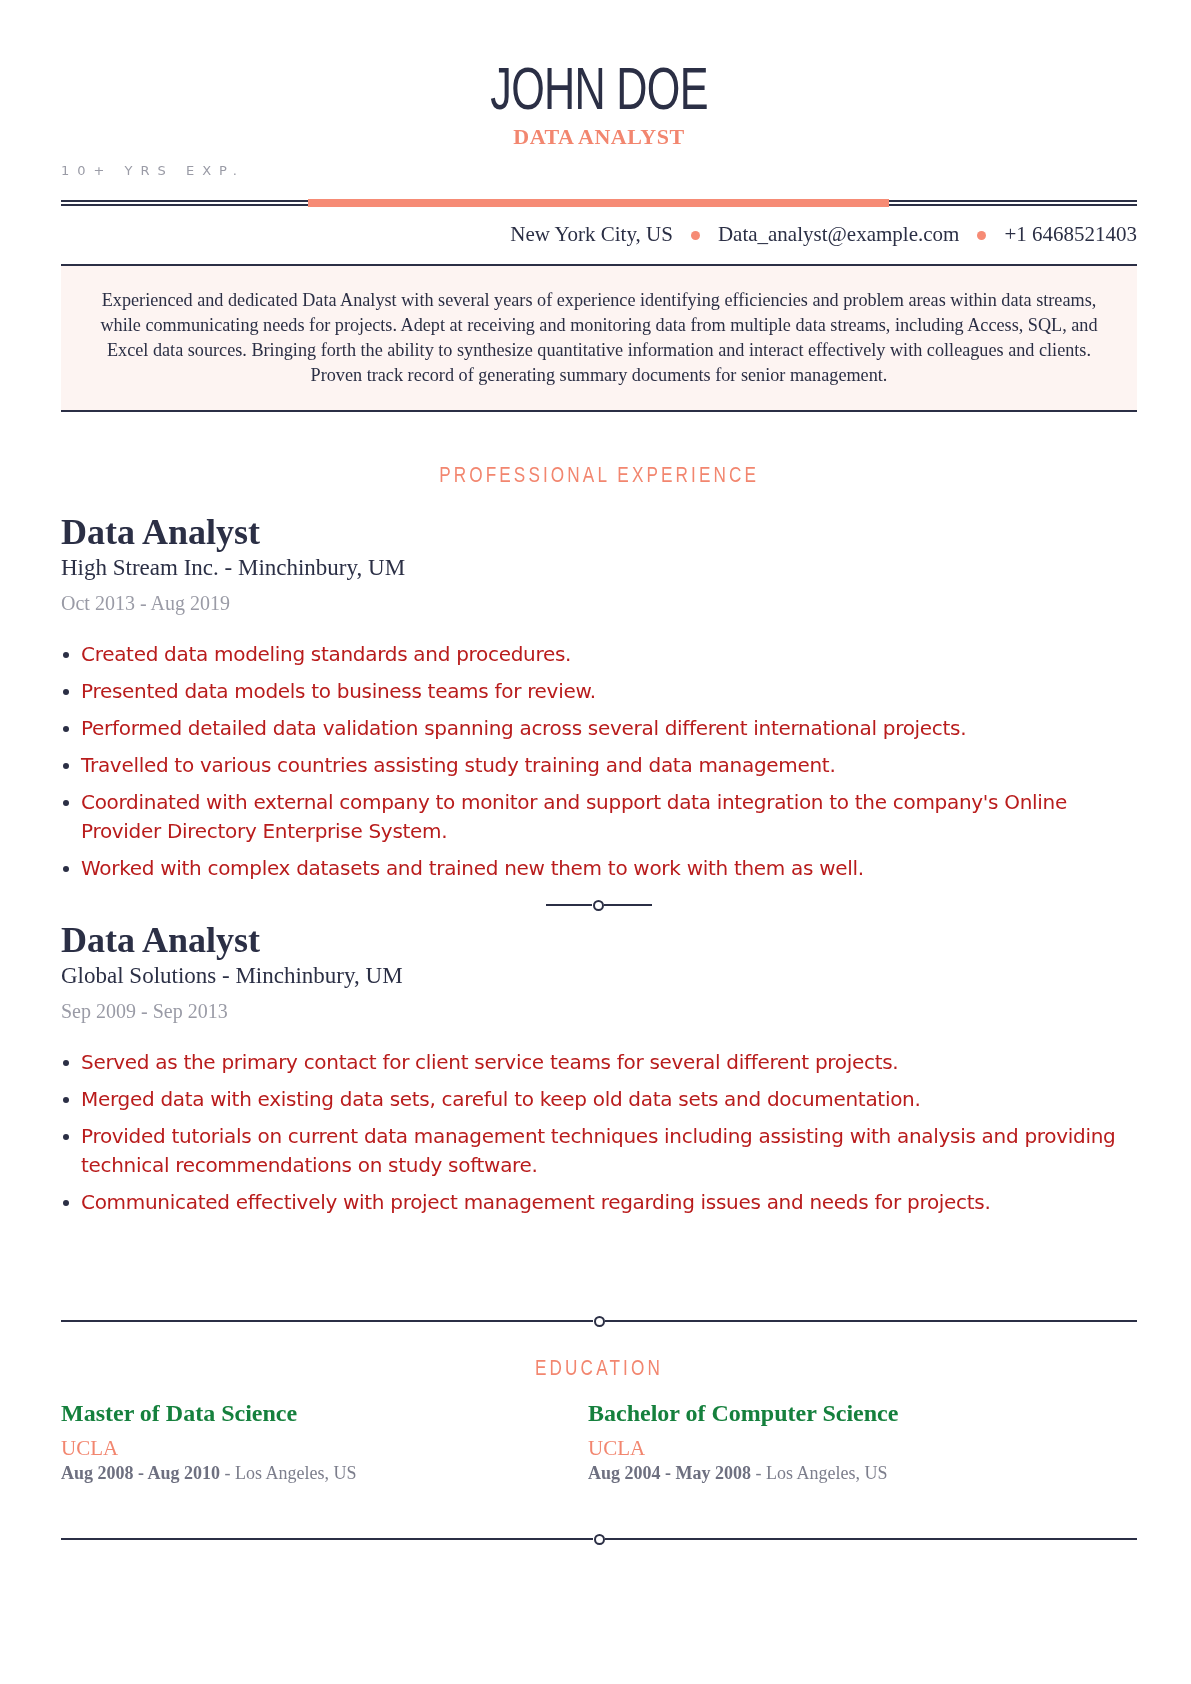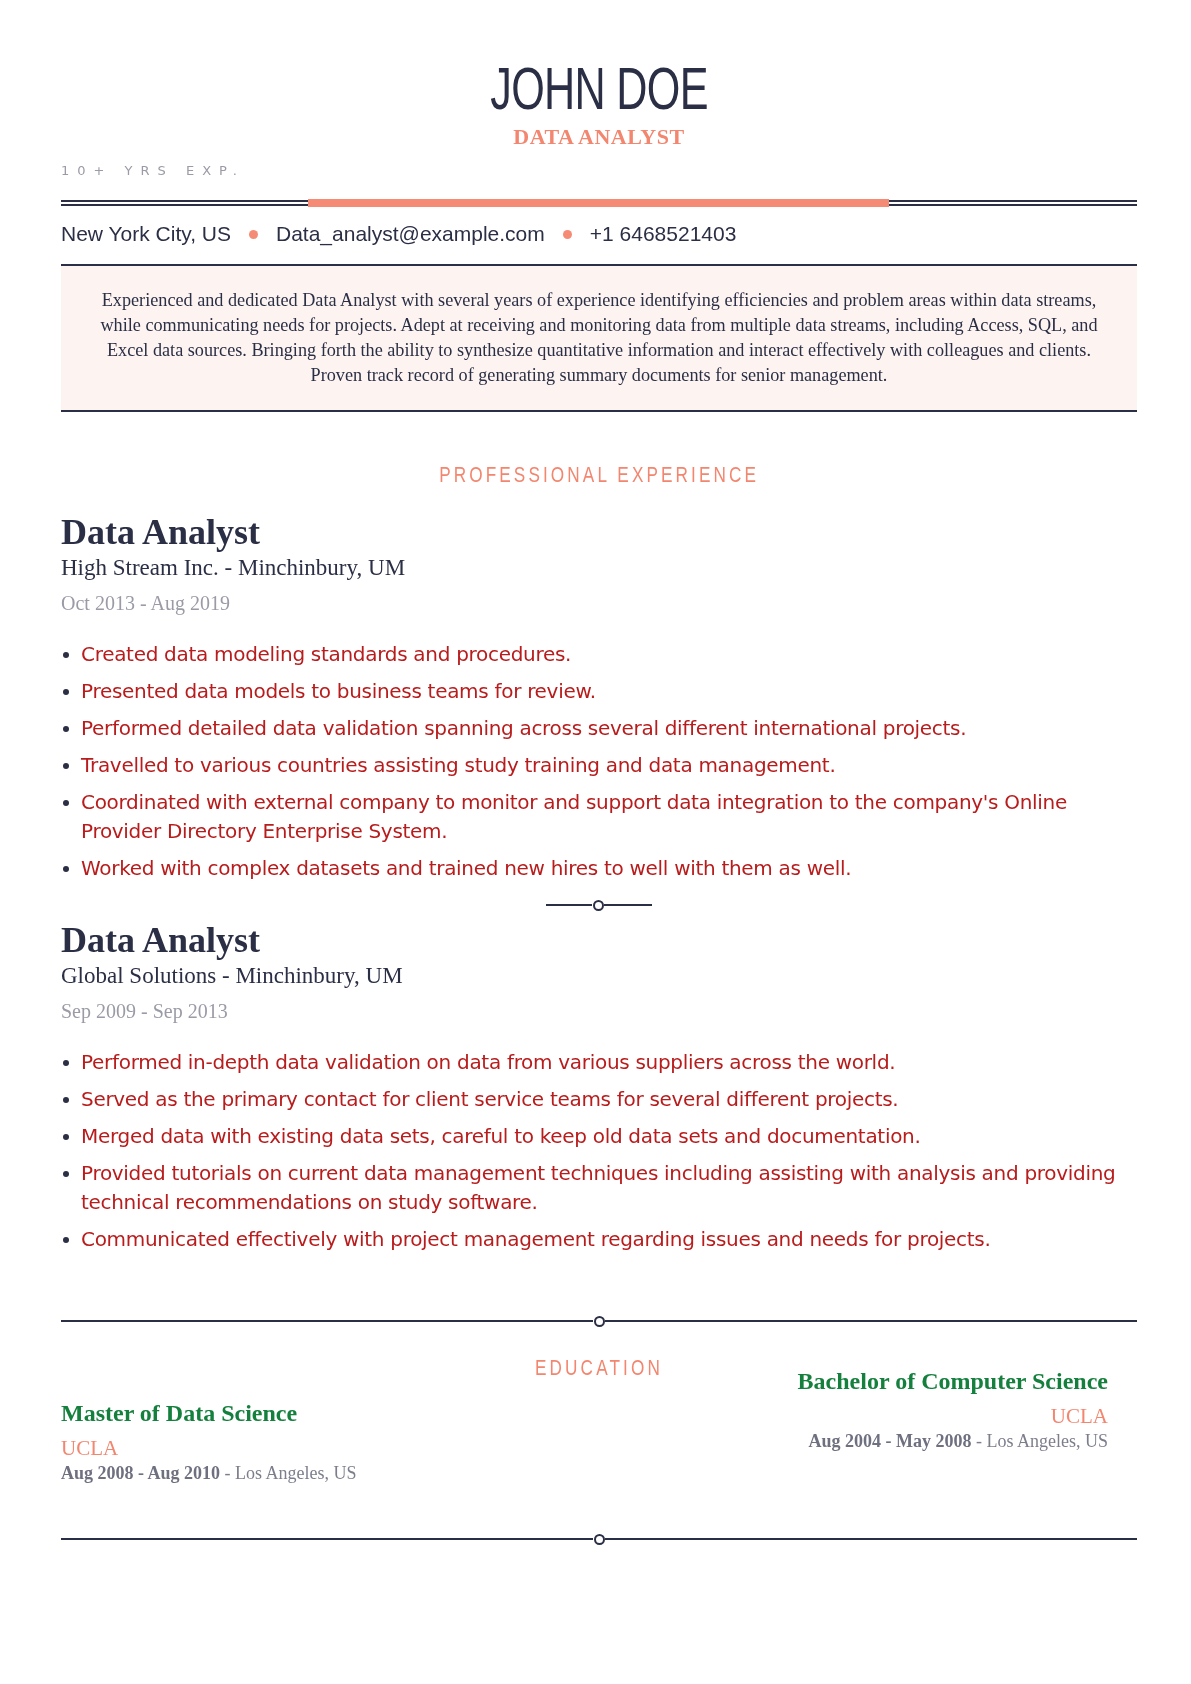--- a/index.html
+++ b/index.html
@@ -11,22 +11,22 @@
     letter-spacing: -1px; color: #2b2f45; transform: scaleX(0.72); transform-origin: center; }
   .role { position: absolute; top: 124px; left: 0; width: 1076px; text-align: center;
     font-family: "Liberation Serif", serif; font-weight: bold; font-size: 22px; color: #f2866f; letter-spacing: 0.5px; }
   .exp { position: absolute; top: 163px; left: 0; width: 1076px; text-align: left;
     font-family: "DejaVu Sans", sans-serif; font-size: 13px; letter-spacing: 8px; color: #9a9ba6; }
 
   .rule-double { position: absolute; top: 200px; left: 0; width: 1076px; height: 6px;
     border-top: 2px solid #2b2f45; border-bottom: 2px solid #2b2f45; box-sizing: border-box; }
   .rule-accent { position: absolute; top: 199px; left: 247px; width: 581px; height: 8px; background: #f68b75; }
 
-  .contact { position: absolute; top: 222px; left: 0; width: 1076px; text-align: left;
-    font-family: Liberation Sans, sans-serif; font-size: 21px; color: #2b2f45; }
+  .contact { position: absolute; top: 222px; left: 0; width: 1076px; text-align: right;
+    font-family: Liberation Serif, serif; font-size: 21px; color: #2b2f45; }
   .contact .dot { display: inline-block; width: 9px; height: 9px; border-radius: 50%;
     background: #f68b75; margin: 0 18px; vertical-align: middle; position: relative; top: -1px; }
 
   .rule-single { position: absolute; left: 0; width: 1076px; height: 2px; background: #2b2f45; }
 
   .summary { position: absolute; top: 266px; left: 0; width: 1076px; height: 144px; background: #fdf4f2; }
   .summary p { margin: 0; position: absolute; top: 22px; left: 20px; right: 20px; text-align: center;
     font-family: "Liberation Serif", serif; font-size: 18.2px; line-height: 25px; color: #2b2f45; }
 
   .section-title { position: absolute; left: 0; width: 1076px; text-align: center;
@@ -83,36 +83,35 @@
   <div class="job" style="top:512px;">
     <div class="job-title">Data Analyst</div>
     <div class="job-company">High Stream Inc. - Minchinbury, UM</div>
     <div class="job-date">Oct 2013 - Aug 2019</div>
     <ul class="bullets">
       <li>Created data modeling standards and procedures.</li>
       <li>Presented data models to business teams for review.</li>
       <li>Performed detailed data validation spanning across several different international projects.</li>
       <li>Travelled to various countries assisting study training and data management.</li>
       <li>Coordinated with external company to monitor and support data integration to the company's Online Provider Directory Enterprise System.</li>
-      <li>Worked with complex datasets and trained new hires to well with them as well.</li>
+      <li>Worked with complex datasets and trained new them to work with them as well.</li>
     </ul>
   </div>
 
   <div class="sep-short" style="top:898px;">
     <div class="line" style="left:0;width:46px;"></div>
     <div class="circle" style="left:47px;"></div>
     <div class="line" style="left:58px;width:48px;"></div>
   </div>
 
   <div class="job" style="top:920px;">
     <div class="job-title">Data Analyst</div>
     <div class="job-company">Global Solutions - Minchinbury, UM</div>
     <div class="job-date">Sep 2009 - Sep 2013</div>
     <ul class="bullets">
-      <li>Performed in-depth data validation on data from various suppliers across the world.</li>
       <li>Served as the primary contact for client service teams for several different projects.</li>
       <li>Merged data with existing data sets, careful to keep old data sets and documentation.</li>
       <li>Provided tutorials on current data management techniques including assisting with analysis and providing technical recommendations on study software.</li>
       <li>Communicated effectively with project management regarding issues and needs for projects.</li>
     </ul>
   </div>
 
   <div class="sep-long" style="top:1314px;">
     <div class="line" style="left:0;width:532px;"></div>
     <div class="circle" style="left:533px;"></div>
@@ -122,21 +121,21 @@
   <div class="section-title" style="top:1355px;">
     <span>EDUCATION</span>
   </div>
 
   <div class="edu" style="left:0;top:1398px;">
     <div class="edu-title">Master of Data Science</div>
     <div class="edu-school">UCLA</div>
     <div class="edu-meta"><b>Aug 2008 - Aug 2010</b><span> - Los Angeles, US</span></div>
   </div>
 
-  <div class="edu" style="left:527px;top:1366px;text-align:right;">
+  <div class="edu" style="left:527px;top:1398px;">
     <div class="edu-title">Bachelor of Computer Science</div>
     <div class="edu-school">UCLA</div>
     <div class="edu-meta"><b>Aug 2004 - May 2008</b><span> - Los Angeles, US</span></div>
   </div>
 
   <div class="sep-long" style="top:1532px;">
     <div class="line" style="left:0;width:532px;"></div>
     <div class="circle" style="left:533px;"></div>
     <div class="line" style="left:544px;width:532px;"></div>
   </div>

